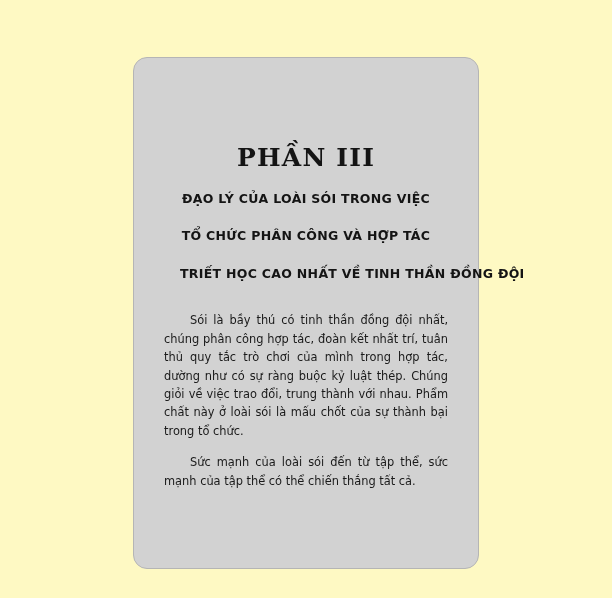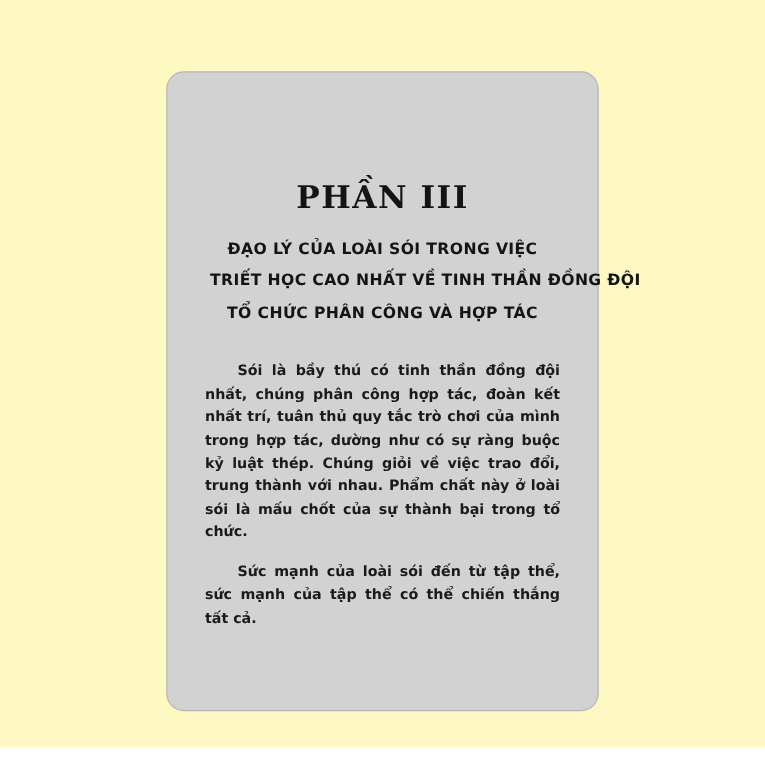--- a/index.html
+++ b/index.html
@@ -48,27 +48,26 @@
     line-height: 1.1;
   }
 
   .subtitle-line {
     font-family: "DejaVu Sans", sans-serif;
     font-weight: bold;
     font-size: 12.5px;
     letter-spacing: 0.3px;
     color: #141414;
     line-height: 1.75;
-    margin: 4px;
+    margin: 16px;
     white-space: nowrap;
   }
 
   .body-block {
     margin-top: 26px;
-    font-weight: bold;
   }
 
   .body-paragraph {
     font-family: "DejaVu Sans", sans-serif;
     font-size: 11.4px;
     line-height: 1.62;
     color: #1a1a1a;
     text-align: justify;
     text-indent: 26px;
     margin: 0 0 13px 0;
@@ -91,22 +90,22 @@
 <body>
 
 <div class="page-canvas">
 
   <div class="book-page">
 
     <div class="title-block">
       <h1 class="part-title">PHẦN III</h1>
 
       <p class="subtitle-line">ĐẠO LÝ CỦA LOÀI SÓI TRONG VIỆC</p>
+      <p class="subtitle-line">TỔ CHỨC PHÂN CÔNG VÀ HỢP TÁC</p>
       <p class="subtitle-line">TRIẾT HỌC CAO NHẤT VỀ TINH THẦN ĐỒNG ĐỘI</p>
-      <p class="subtitle-line">TỔ CHỨC PHÂN CÔNG VÀ HỢP TÁC</p>
     </div>
 
     <div class="body-block">
       <p class="body-paragraph">Sói là bầy thú có tinh thần đồng đội nhất, chúng phân công hợp tác, đoàn kết nhất trí, tuân thủ quy tắc trò chơi của mình trong hợp tác, dường như có sự ràng buộc kỷ luật thép. Chúng giỏi về việc trao đổi, trung thành với nhau. Phẩm chất này ở loài sói là mấu chốt của sự thành bại trong tổ chức.</p>
       <p class="body-paragraph">Sức mạnh của loài sói đến từ tập thể, sức mạnh của tập thể có thể chiến thắng tất cả.</p>
     </div>
 
   </div>
 
   <div class="footer-strip"></div>

